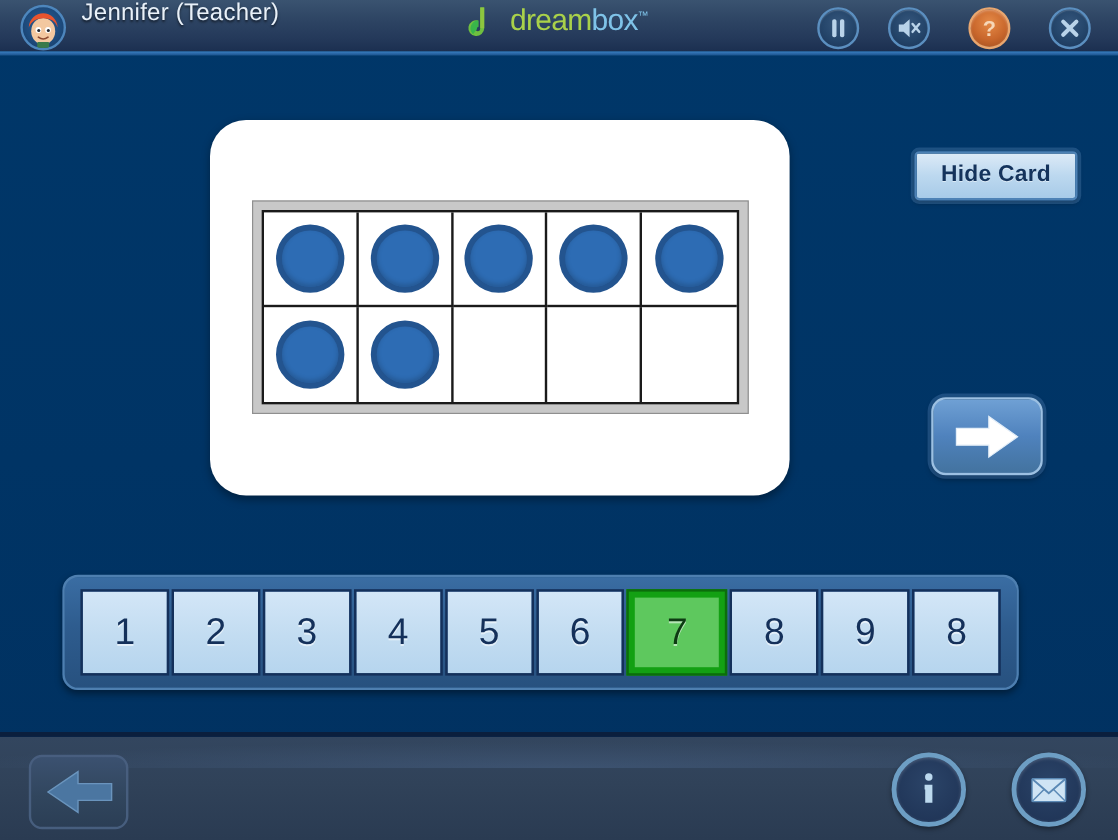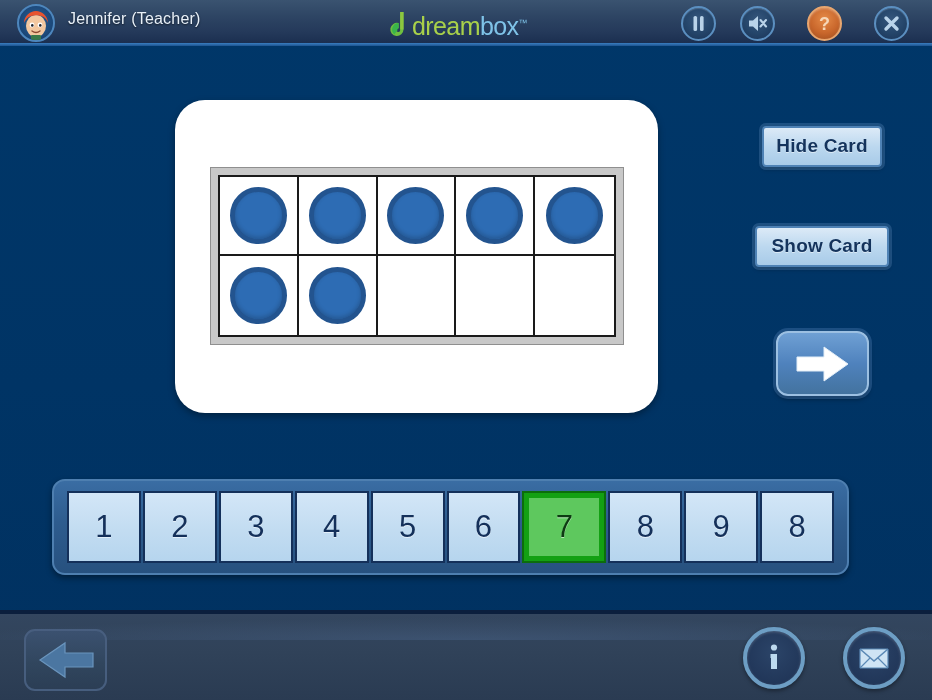--- a/index.html
+++ b/index.html
@@ -42,34 +42,34 @@
     width: 38px; height: 38px;
     border-radius: 50%;
     background: radial-gradient(circle at 50% 45%, #2e5f93 0%, #1d4a7c 60%, #15375f 100%);
     border: 2px solid #4d86bd;
     overflow: hidden;
   }
   .avatar svg { position: absolute; left: 0; top: 0; }
 
   #user-name {
     position: absolute;
-    left: 68px; top: 10px;
-    font-size: 16px;
+    left: 68px; top: 0;
+    font-size: 20px;
     color: #e9f1f9;
     letter-spacing: .2px;
     text-shadow: 0 1px 2px rgba(0,0,0,.6);
   }
 
   #logo {
     position: absolute;
     left: 389px; top: 6px;
     height: 34px;
     display: flex;
-    align-items: flex-end;
-    gap: 4px;
+    align-items: flex-start;
+    gap: 17px;
   }
   .logo-mark {
     width: 19px; height: 28px;
     position: relative;
   }
   .logo-text {
     font-size: 25px;
     font-weight: 500;
     letter-spacing: -.6px;
     line-height: 1;
@@ -160,21 +160,21 @@
     border: 2px solid #4e82b5;
     border-radius: 4px;
     color: #14335c;
     font-size: 19px;
     font-weight: bold;
     letter-spacing: .2px;
     cursor: pointer;
     box-shadow: 0 0 0 3px rgba(90,140,190,.32), 0 2px 4px rgba(0,0,0,.35);
     text-shadow: 0 1px 0 rgba(255,255,255,.5);
   }
-  #hide-card-btn { left: 762px; top: 126px; width: 120px; }
+  #hide-card-btn { left: 762px; top: 126px; width: 136px; }
   #show-card-btn { left: 755px; top: 226px; width: 134px; }
 
   #next-btn {
     position: absolute;
     left: 776px; top: 331px;
     width: 93px; height: 65px;
     border-radius: 12px;
     background: linear-gradient(180deg, #6fa0d4 0%, #4f82bd 50%, #43739f 100%);
     border: 2px solid #9cc0e2;
     cursor: pointer;
@@ -365,21 +365,20 @@
           </div>
           <div class="tf-cell"></div>
           <div class="tf-cell"></div>
           <div class="tf-cell"></div>
         </div>
     </div>
   </div>
 
   <div id="hide-card-btn" class="pill-btn">Hide Card</div>
 
-  <div id="show-card-btn" class="pill-btn">Show Card</div>
 
   <div id="next-btn">
     <svg width="60" height="42" viewBox="0 0 60 42">
       <path d="M4 14 L31 14 L31 4 L55 21 L31 38 L31 28 L4 28 Z" fill="#ffffff" stroke="#e3eef8" stroke-width="1"></path>
     </svg>
   </div>
 
   <div id="number-track">
       <div class="num-tile">
         <span>1</span>

